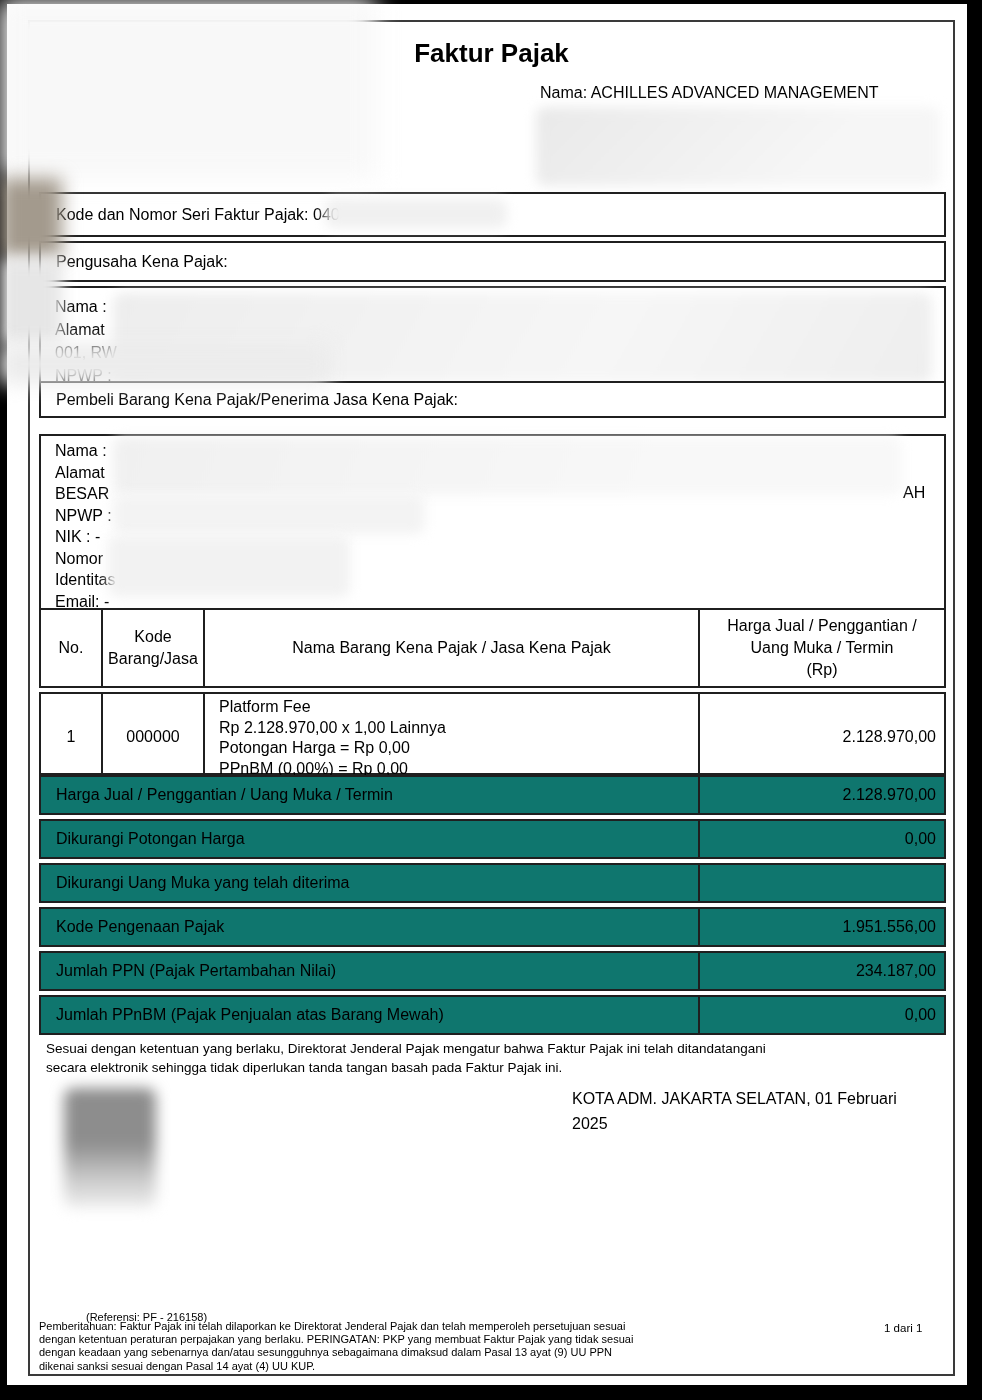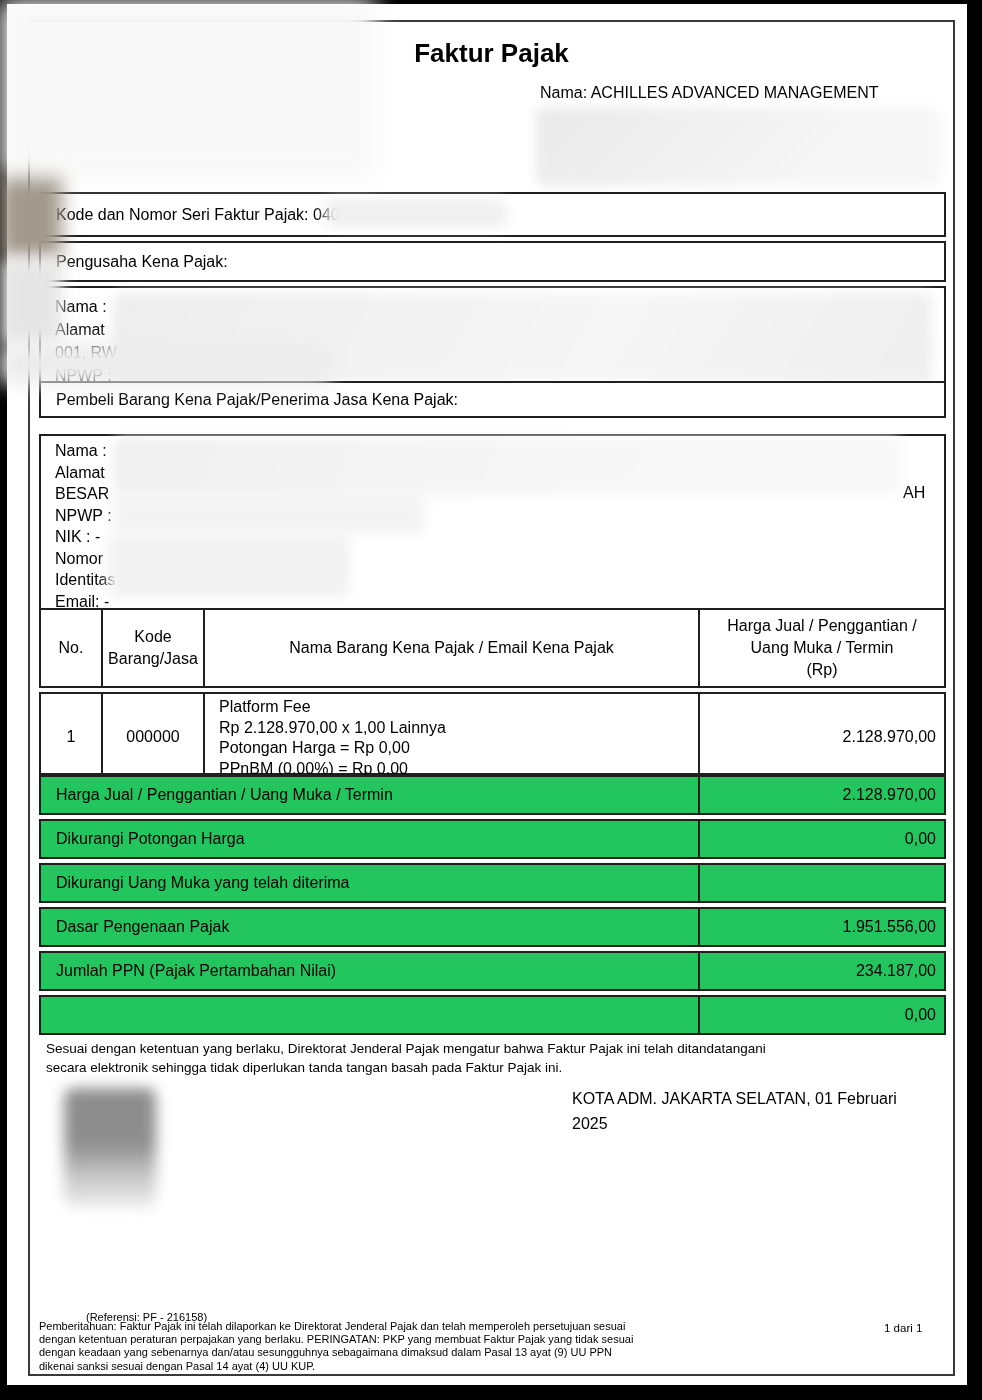--- a/index.html
+++ b/index.html
@@ -39,21 +39,21 @@
   
   .tbl { position:absolute; left:39px; width:907px; border:2px solid #1f1f1f; background:#fff; display:grid; grid-template-columns:60px 102px 495px auto; }
   .tbl > div + div { border-left:2px solid #1f1f1f; }
   #tbl-header { top:608px; height:80px; }
   #tbl-header > div { display:flex; align-items:center; justify-content:center; text-align:center; font-size:16px; line-height:22px; white-space:pre-line; }
   #tbl-row { top:692px; height:83px; }
   .cell-center { display:flex; align-items:center; justify-content:center; font-size:16px; }
   #item-desc { padding:3px 0 0 14px; font-size:16px; line-height:20.5px; white-space:pre-line; }
   #item-amount { display:flex; align-items:center; justify-content:flex-end; padding-right:8px; font-size:16px; }
 
-  .sum-row { position:absolute; left:39px; width:907px; height:40px; border:2px solid #1f1f1f; background:#22c55e; }
+  .sum-row { position:absolute; left:39px; width:907px; height:40px; border:2px solid #1f1f1f; background:#0f766e; }
   .sum-row .lbl { position:absolute; left:15px; top:0; line-height:36px; font-size:16px; }
   .sum-row .val { position:absolute; right:8px; top:0; line-height:36px; font-size:16px; }
   .sum-row .vline { position:absolute; left:657px; top:-2px; height:38px; border-left:2px solid #1f1f1f; }
 
   #esign-notice { left:46px; top:1039px; font-size:13.5px; line-height:19px; white-space:pre-line; }
   #place-date   { left:572px; top:1086px; width:360px; font-size:16px; line-height:25px; white-space:pre-line; }
   #reference    { left:86px; top:1297px; font-size:11px;margin-top:14px; }
   #disclaimer   { left:39px; top:1320px; width:610px; font-size:11px; line-height:13.2px; white-space:pre-line; }
   #page-indicator { left:884px; top:1322px; font-size:11.5px; }
 </style>
@@ -92,21 +92,21 @@
 Identitas
 Email: -</div>
   <div id="buyer-addr-fragment" class="abs">AH</div>
   <div id="blur-buyer-1" class="blur"></div>
   <div id="blur-buyer-2" class="blur"></div>
   <div id="blur-buyer-3" class="blur"></div>
 
   <div id="tbl-header" class="tbl">
     <div>No.</div>
     <div>Kode Barang/Jasa</div>
-    <div>Nama Barang Kena Pajak / Email Kena Pajak</div>
+    <div>Nama Barang Kena Pajak / Jasa Kena Pajak</div>
     <div>Harga Jual / Penggantian /
 Uang Muka / Termin
 (Rp)</div>
   </div>
 
   <div id="tbl-row" class="tbl">
     <div class="cell-center">1</div>
     <div class="cell-center">000000</div>
     <div id="item-desc">Platform Fee
 Rp 2.128.970,00 x 1,00 Lainnya
@@ -125,30 +125,31 @@
     <span class="lbl">Dikurangi Potongan Harga</span>
     <span class="val">0,00</span>
   </div>
   <div class="sum-row" style="top:863px">
     <div class="vline"></div>
     <span class="lbl">Dikurangi Uang Muka yang telah diterima</span>
     <span class="val"></span>
   </div>
   <div class="sum-row" style="top:907px">
     <div class="vline"></div>
-    <span class="lbl">Dasar Pengenaan Pajak</span>
+    <span class="lbl">Kode Pengenaan Pajak</span>
     <span class="val">1.951.556,00</span>
   </div>
   <div class="sum-row" style="top:951px">
     <div class="vline"></div>
     <span class="lbl">Jumlah PPN (Pajak Pertambahan Nilai)</span>
     <span class="val">234.187,00</span>
   </div>
   <div class="sum-row" style="top:995px">
     <div class="vline"></div>
+    <span class="lbl">Jumlah PPnBM (Pajak Penjualan atas Barang Mewah)</span>
     <span class="val">0,00</span>
   </div>
 
   <div id="esign-notice" class="abs">Sesuai dengan ketentuan yang berlaku, Direktorat Jenderal Pajak mengatur bahwa Faktur Pajak ini telah ditandatangani
 secara elektronik sehingga tidak diperlukan tanda tangan basah pada Faktur Pajak ini.</div>
   <div id="blur-qr" class="blur"></div>
   <div id="place-date" class="abs">KOTA ADM. JAKARTA SELATAN, 01 Februari
 2025</div>
 
   <div id="blur-sig-canvas"></div>

